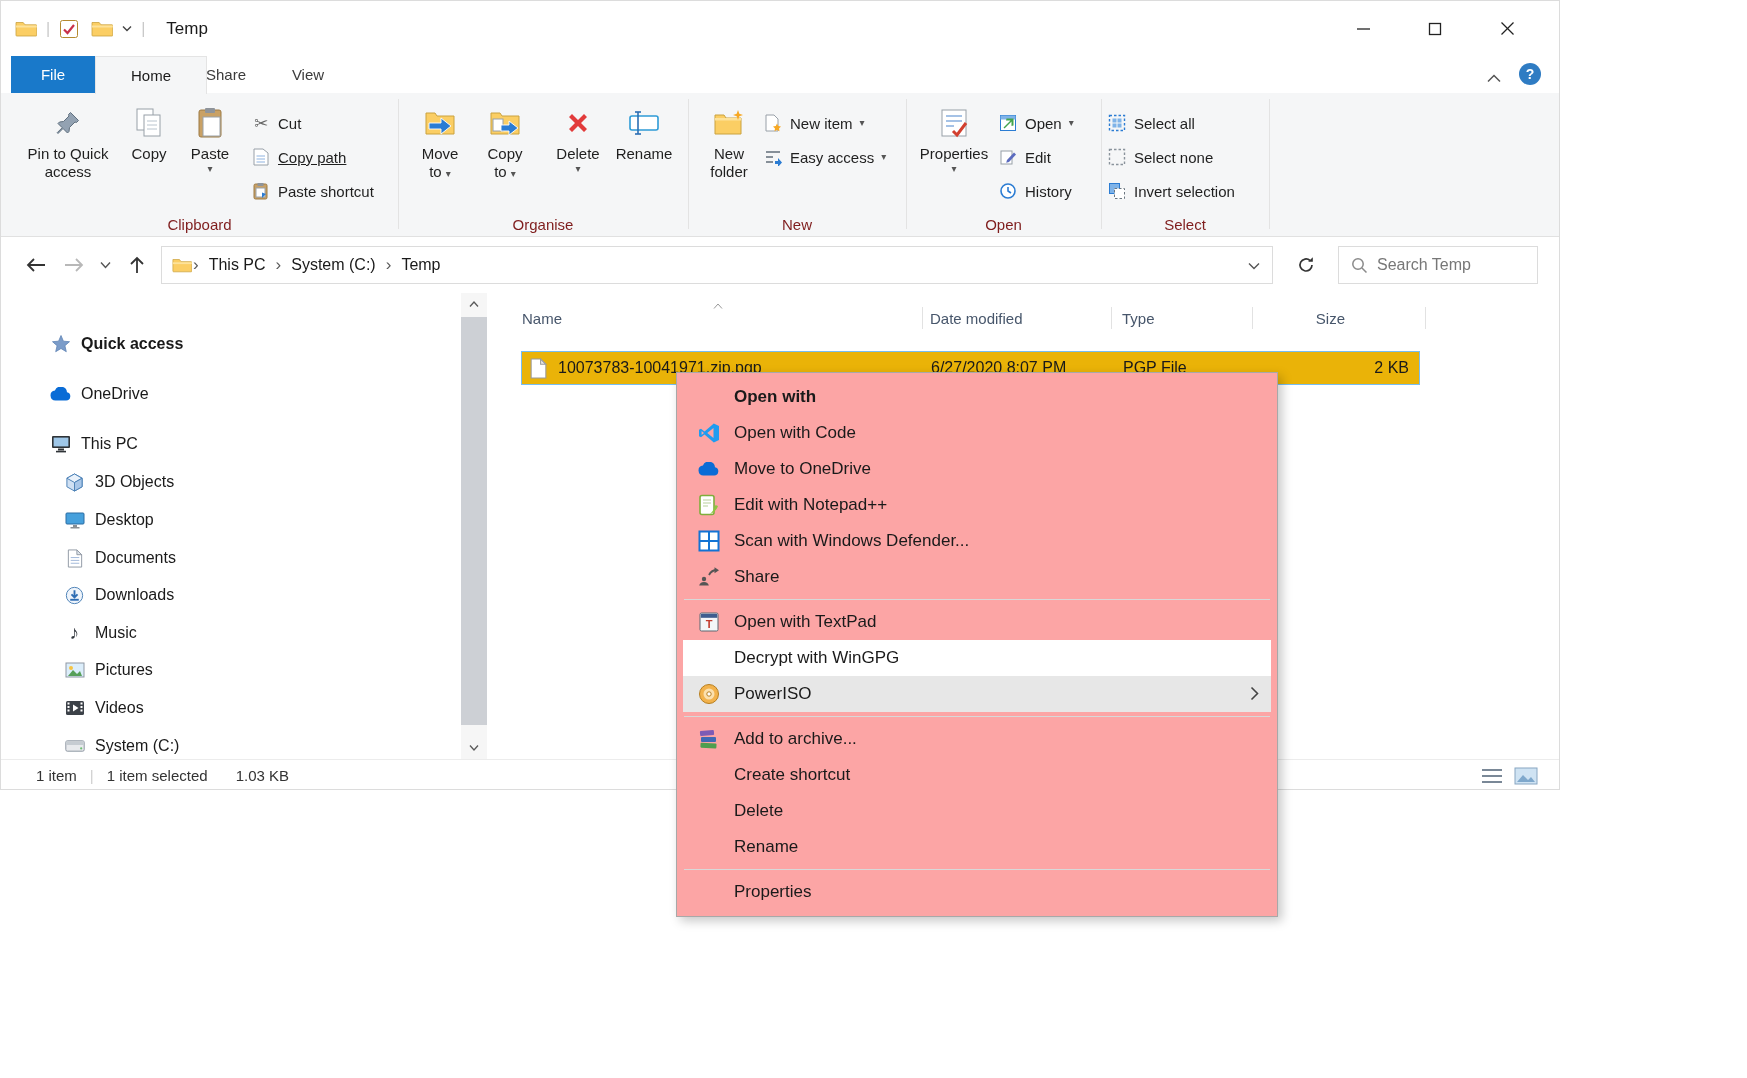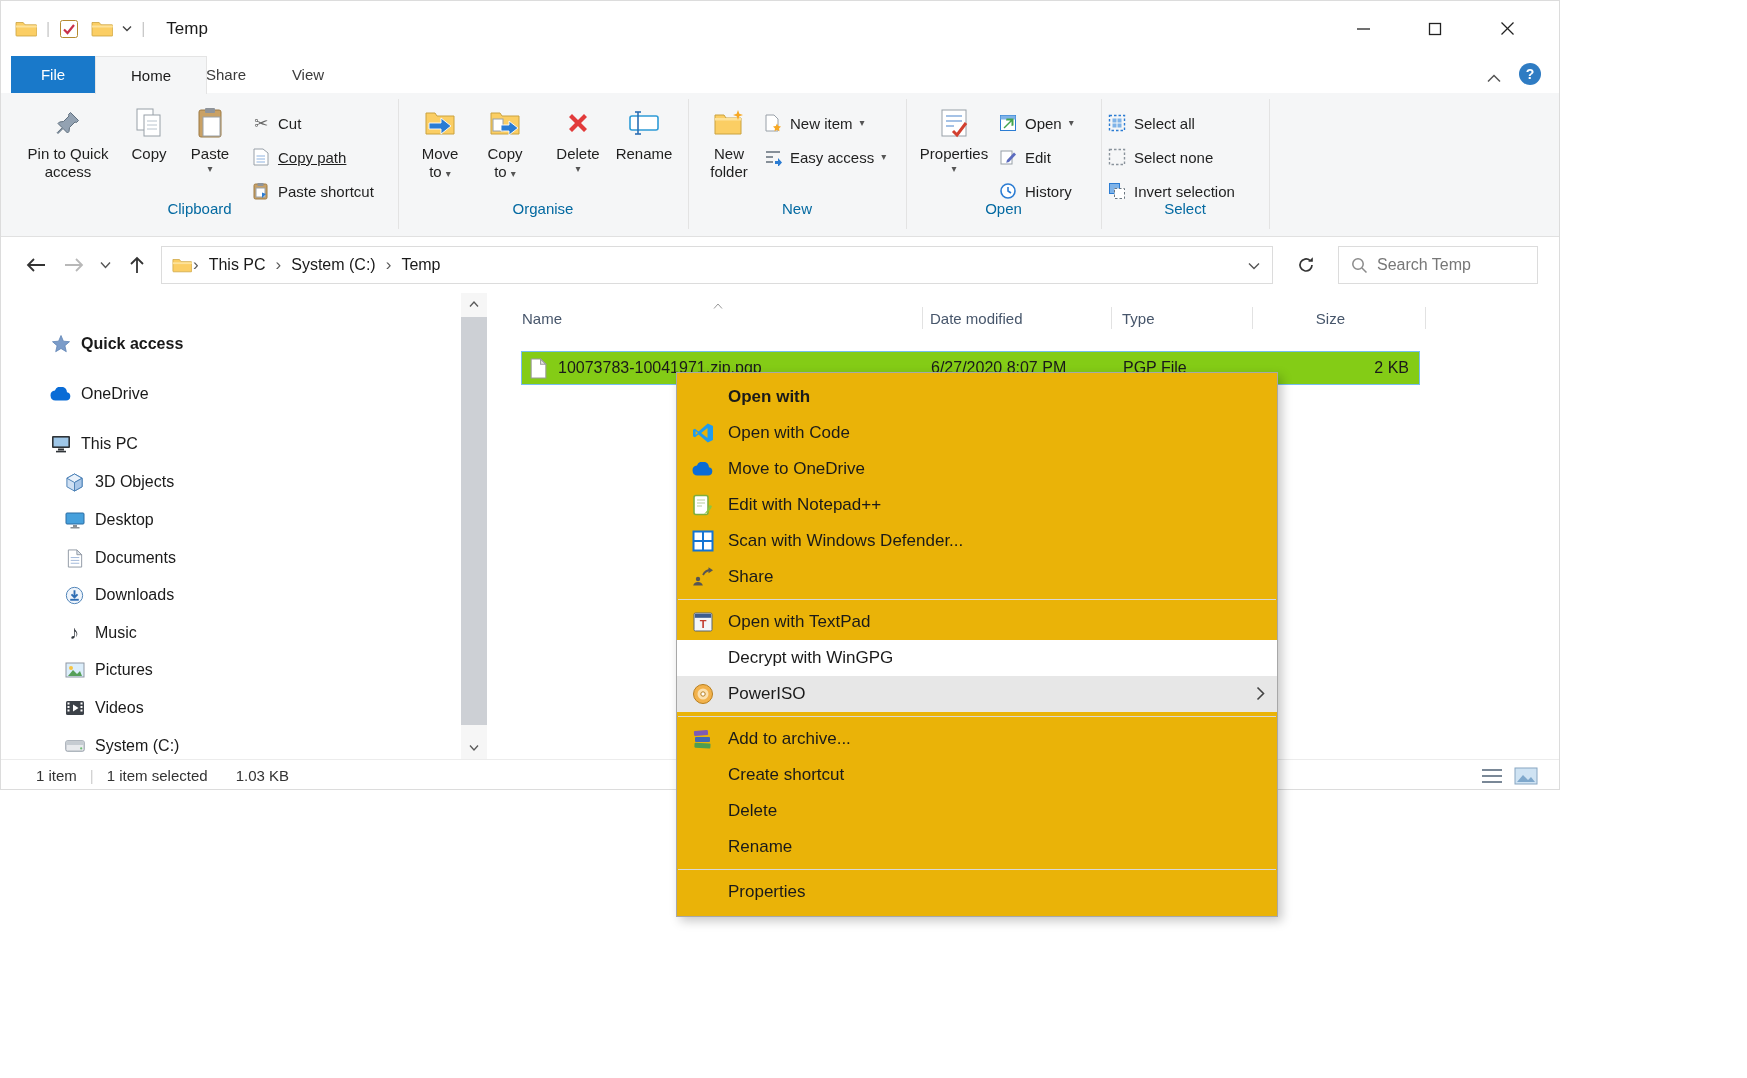--- a/index.html
+++ b/index.html
@@ -18,21 +18,21 @@
 
   
   .tabbar { position:absolute; top:55px; left:0; width:100%; height:37px; background:#fff; }
   .tab { position:absolute; top:0; height:37px; display:flex; align-items:center; justify-content:center; font-size:15px; color:#3b3b3b; }
   .tab-file { background:#1979ca; color:#fff; }
   .tab-active { background:#f5f6f7; border:1px solid #e4e4e4; border-bottom:none; color:#1a1a1a; z-index:2; height:38px; }
 
   
   .ribbon { position:absolute; top:92px; left:0; width:100%; height:144px; background:#f5f6f7; border-bottom:1px solid #e1e1e1; }
   .rsep { position:absolute; top:6px; height:130px; width:1px; background:#e3e3e3; }
-  .grplabel { position:absolute; bottom:19px; text-align:center; font-size:15px; color:#0369a1; }
+  .grplabel { position:absolute; bottom:3px; text-align:center; font-size:15px; color:#7f1d1d; }
   .bigbtn { position:absolute; top:8px; display:flex; flex-direction:column; align-items:center; text-align:center;
             font-size:15px; line-height:18px; padding-top:4px; color:#1f1f1f; }
   .bicon { height:36px; display:flex; align-items:center; justify-content:center; margin-bottom:4px; }
   .blabel { display:block; }
   .smallbtn { position:absolute; height:32px; display:flex; align-items:center; gap:7px; font-size:15px; color:#1f1f1f; }
   .sicon { width:20px; display:flex; justify-content:center; }
   .cdown { font-size:10px; color:#555; line-height:12px; }
 
   
   .addressbar { position:absolute; top:236px; left:0; width:100%; height:56px; background:#fff; }
@@ -50,33 +50,33 @@
 
   
   .content { position:absolute; top:292px; left:0; width:100%; height:466px; background:#fff; }
   .sideitem { position:absolute; left:0; width:458px; height:38px; display:flex; align-items:center; gap:9px; font-size:16px; }
   .sideicon { width:23px; display:flex; justify-content:center; }
   .scrollbar { position:absolute; left:460px; top:0; width:26px; height:466px; background:#f6f6f6; }
   .sb-btn { position:absolute; left:0; width:26px; height:22px; display:flex; align-items:center; justify-content:center; }
   .sb-thumb { position:absolute; left:0; top:24px; width:26px; height:408px; background:#cdd0d5; }
   .colhead { position:absolute; top:8px; height:34px; display:flex; align-items:center; font-size:15px; color:#47566b; }
   .colsep { position:absolute; top:14px; height:22px; width:1px; background:#e2e2e2; }
-  .filerow { position:absolute; left:520px; top:58px; width:899px; height:34px; background:#84cc16; border:1px solid #77bdf2;
+  .filerow { position:absolute; left:520px; top:58px; width:899px; height:34px; background:#eab308; border:1px solid #77bdf2;
              font-size:16px; }
   .cell { position:absolute; top:0; height:32px; display:flex; align-items:center; }
 
   
   .statusbar { position:absolute; left:0; top:758px; width:100%; height:31px; border-top:1px solid #ececec;
                display:flex; align-items:center; font-size:15px; color:#333; }
   .sb-sep { color:#cfcfcf; margin:0 13px; }
   .viewbtn { position:absolute; top:4px; width:30px; height:24px; display:flex; align-items:center; justify-content:center; }
 
   
-  .menu { position:absolute; left:676px; top:372px; width:602px; background:#eab308; border:1px solid #a8a8a8;
-          box-shadow:4px 4px 10px rgba(0,0,0,.22); padding:6px 0; z-index:100; }
+  .menu { position:absolute; left:676px; top:372px; width:602px; background:#fca5a5; border:1px solid #a8a8a8;
+          box-shadow:4px 4px 10px rgba(0,0,0,.22); padding:6px 6px; z-index:100; }
   .mi { height:36px; display:flex; align-items:center; font-size:17px; position:relative; color:#1a1a1a; }
   .mic { width:26px; margin:0 12px 0 13px; display:flex; justify-content:center; align-items:center; flex:none; }
   .mi-bold { font-weight:bold; }
   .mi-hl { background:#ffffff; }
   .mi-hov { background:#e7e7e7; }
   .msep { height:1px; background:#d8d8d8; margin:4px 1px; }
   .subarrow { position:absolute; right:12px; top:10px; }
 </style>
 </head>
 <body>

